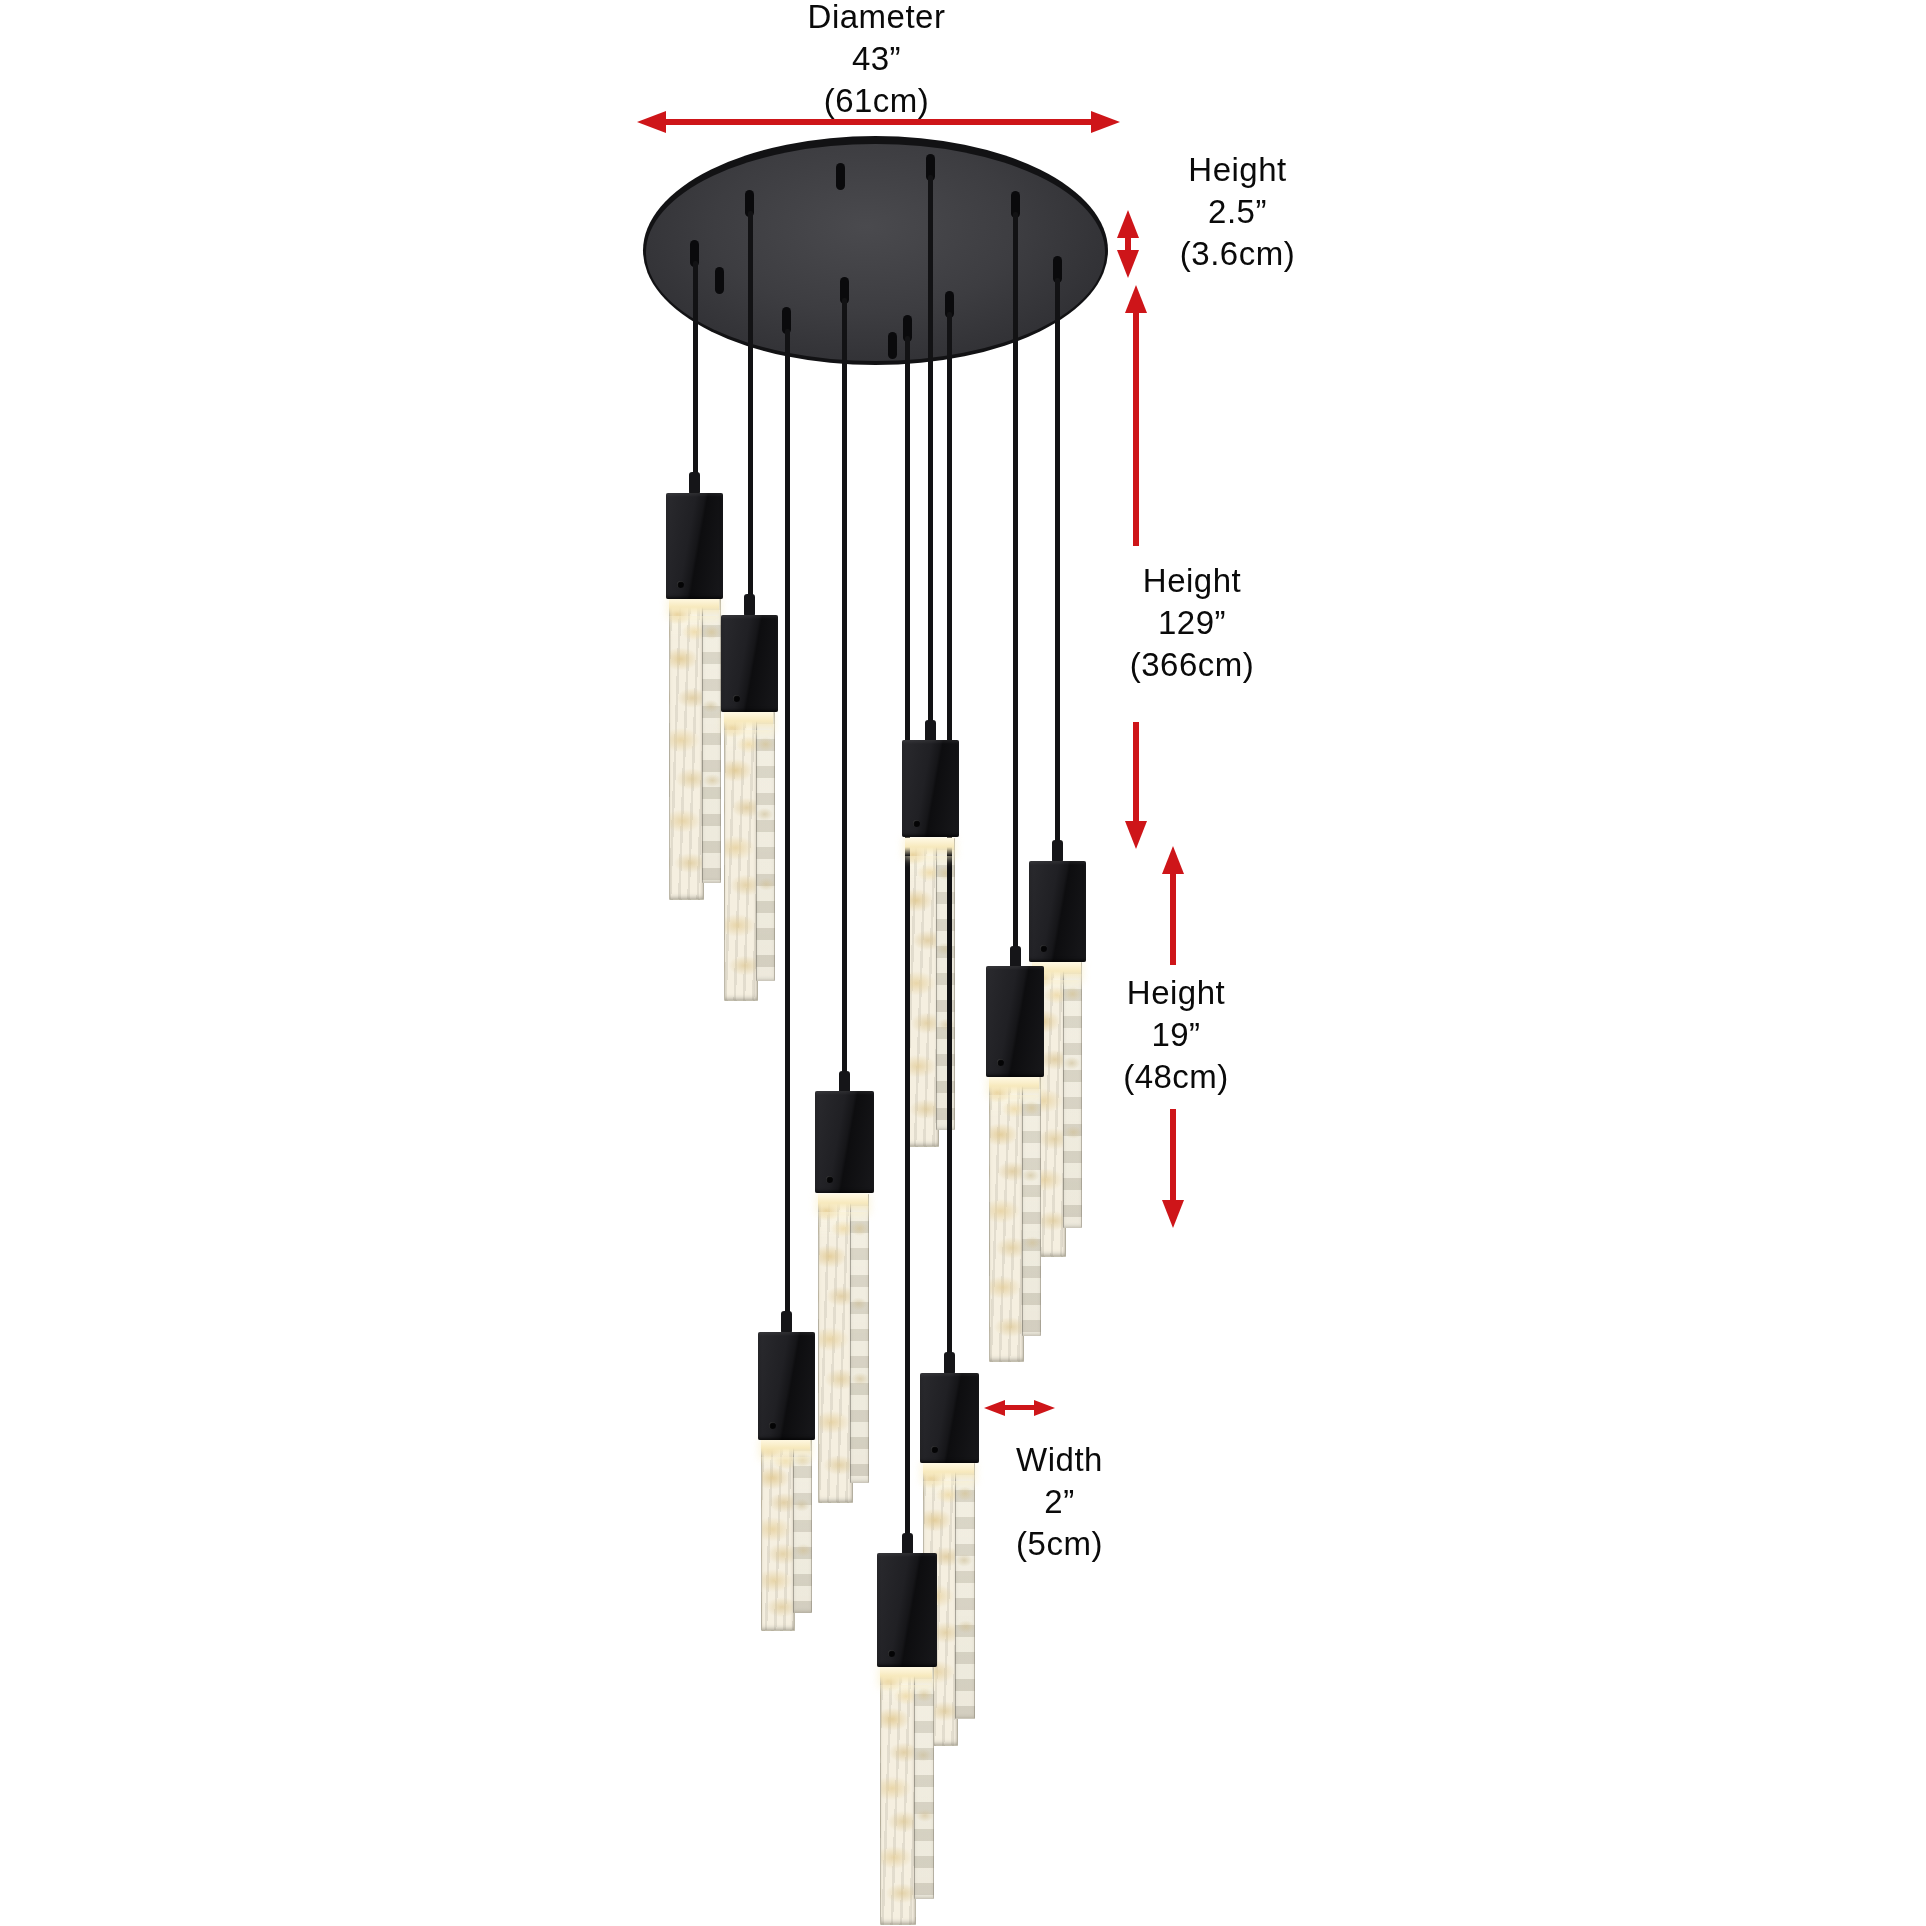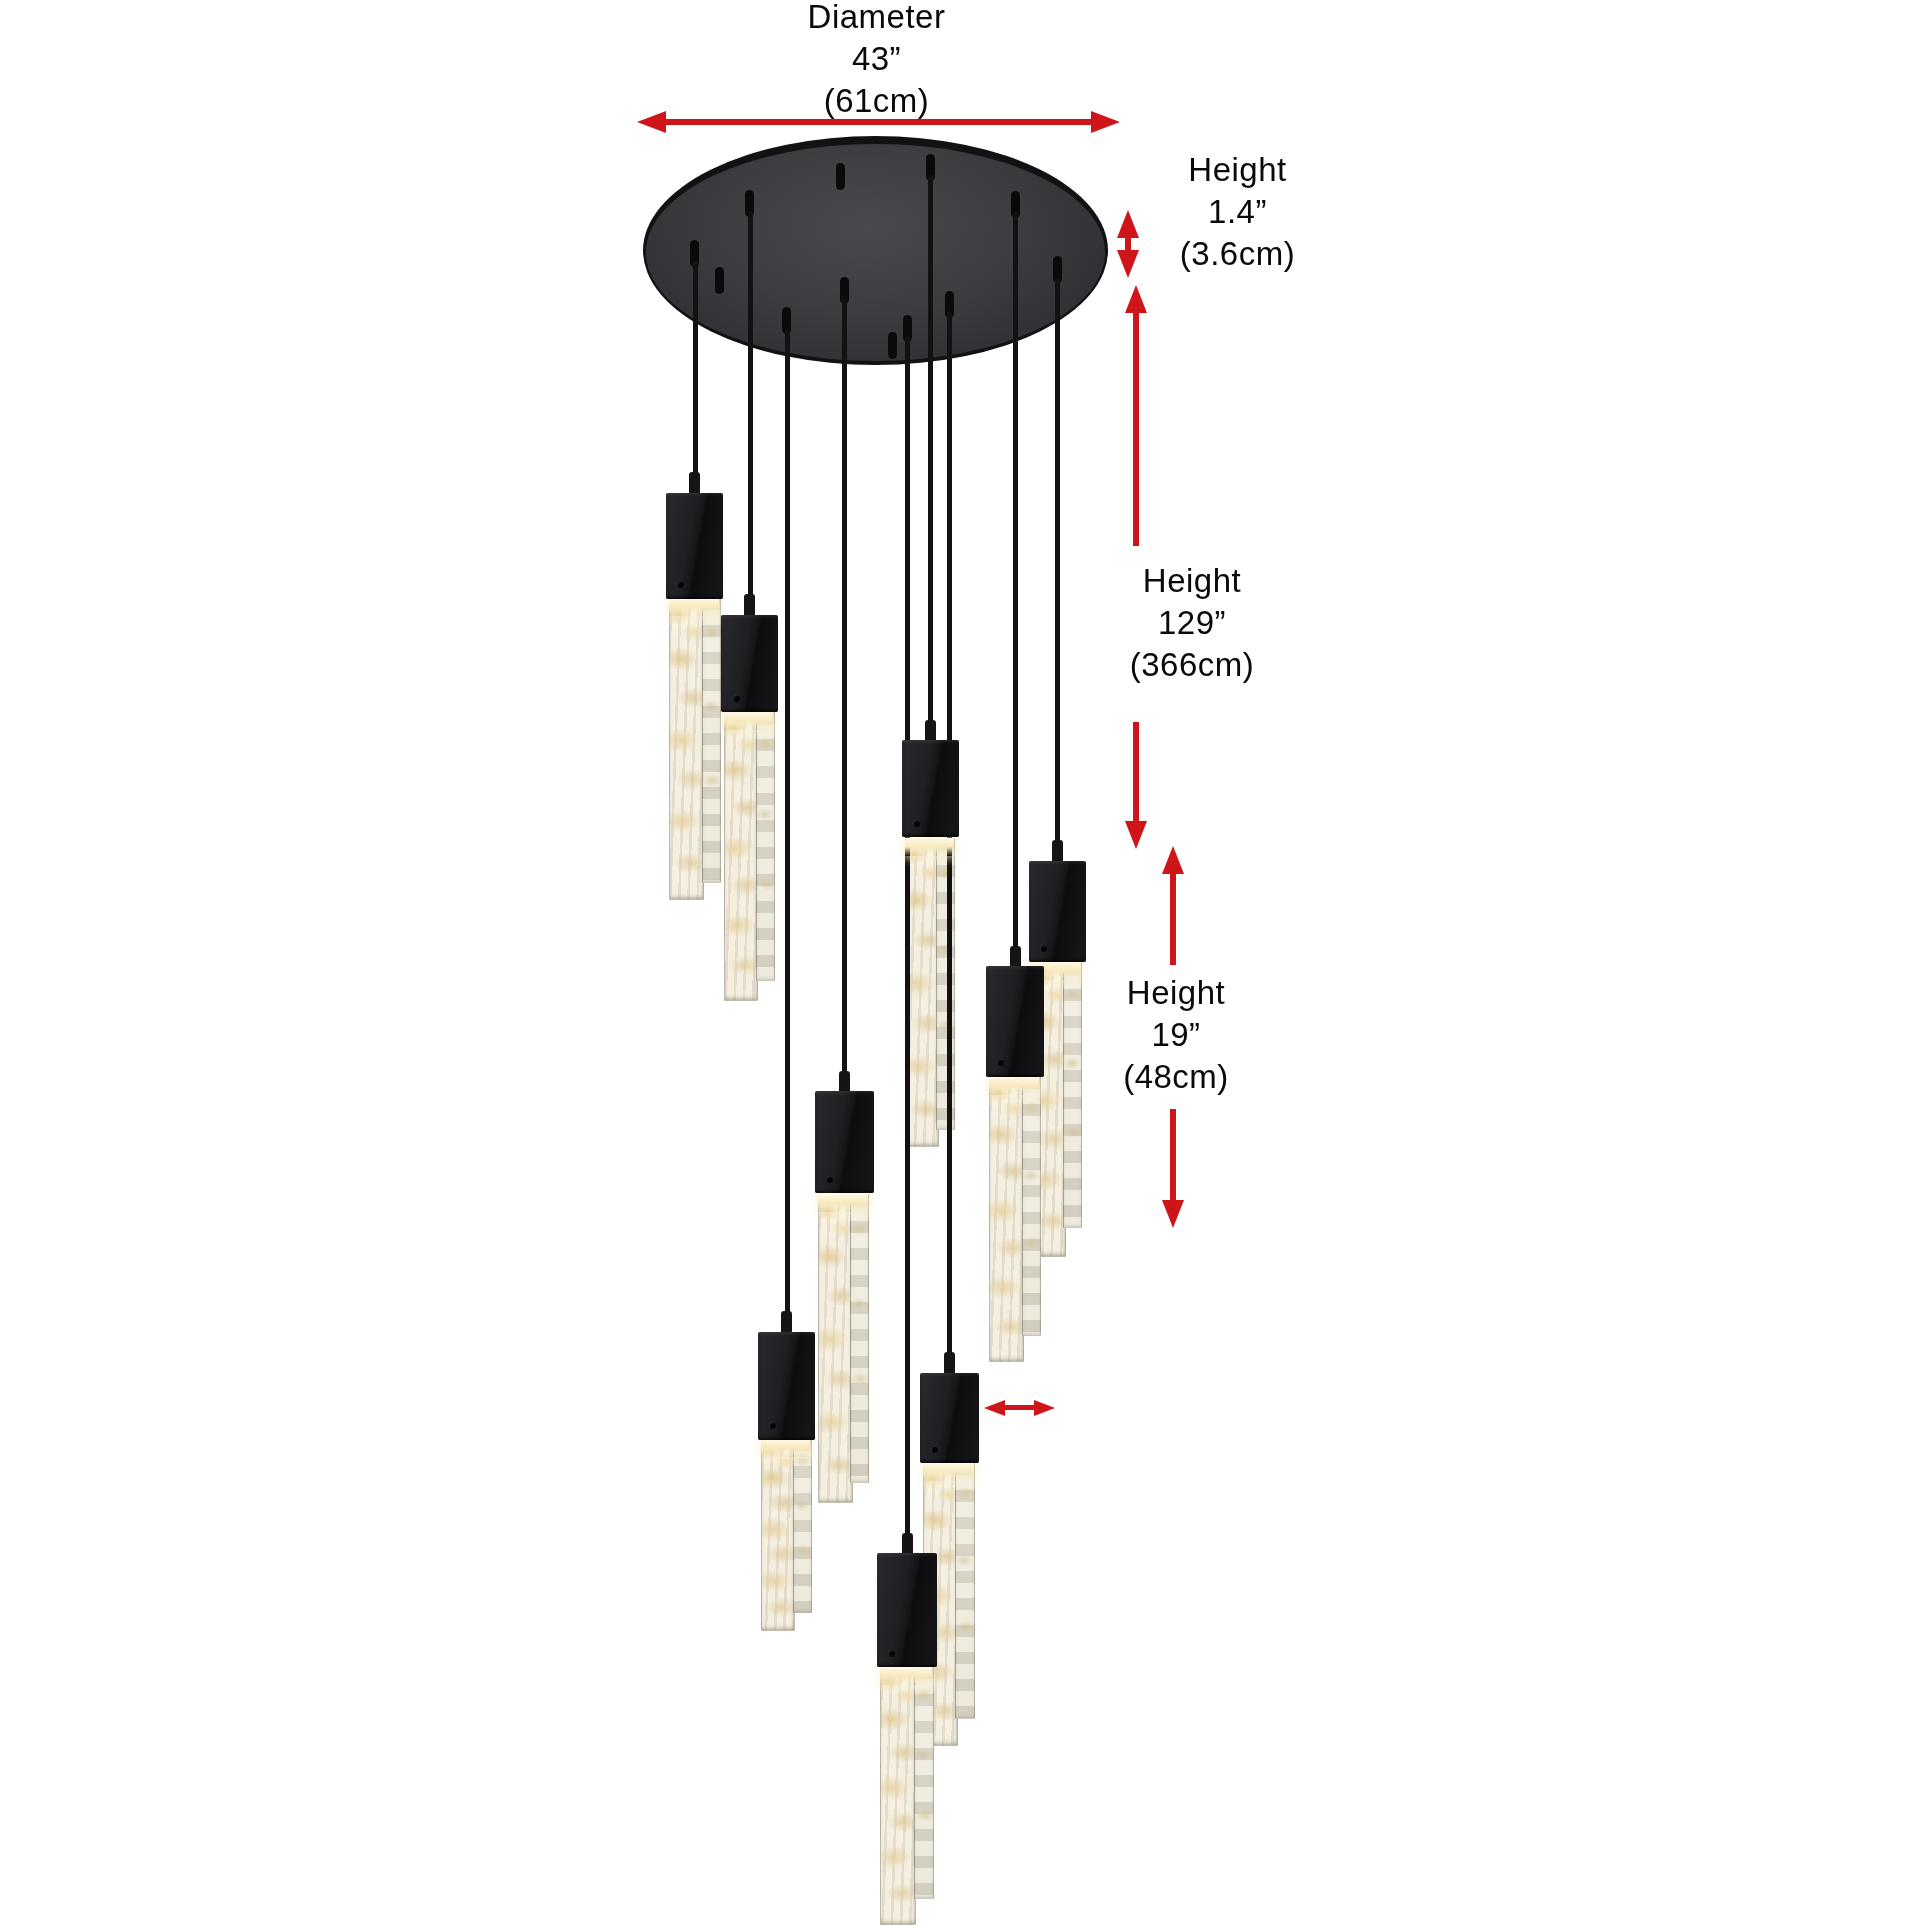--- a/index.html
+++ b/index.html
@@ -78,36 +78,41 @@
 <div id="stage">
 
   <div class="label" style="left:723px;top:-4.1px;width:307px;">
     <span class="ln">Diameter</span>
     <span class="ln">43”</span>
     <span class="ln">(61cm)</span>
   </div>
 
   <div class="label" style="left:1134px;top:149px;width:207px;">
     <span class="ln">Height</span>
-    <span class="ln">1.4”</span>
+    <span class="ln">2.5”</span>
     <span class="ln">(3.6cm)</span>
   </div>
 
   <div class="label" style="left:1075px;top:560px;width:234px;">
     <span class="ln">Height</span>
     <span class="ln">129”</span>
     <span class="ln">(366cm)</span>
   </div>
 
   <div class="label" style="left:1076px;top:972px;width:200px;">
     <span class="ln">Height</span>
     <span class="ln">19”</span>
     <span class="ln">(48cm)</span>
   </div>
 
+  <div class="label" style="left:962px;top:1439px;width:195px;">
+    <span class="ln">Width</span>
+    <span class="ln">2”</span>
+    <span class="ln">(5cm)</span>
+  </div>
 
   <div class="arrow" style="left:637px;top:110px;width:483px;height:23.6px;">
     <div class="head-left"></div>
     <div class="shaft-h" style="left:24.6px;right:24.6px;"></div>
     <div class="head-right"></div>
   </div>
 
   <div class="arrow" style="left:1117px;top:210px;width:22.5px;height:68px;">
     <div class="head-up"></div>
     <div class="shaft-v" style="top:22.5px;bottom:22.5px;"></div>

